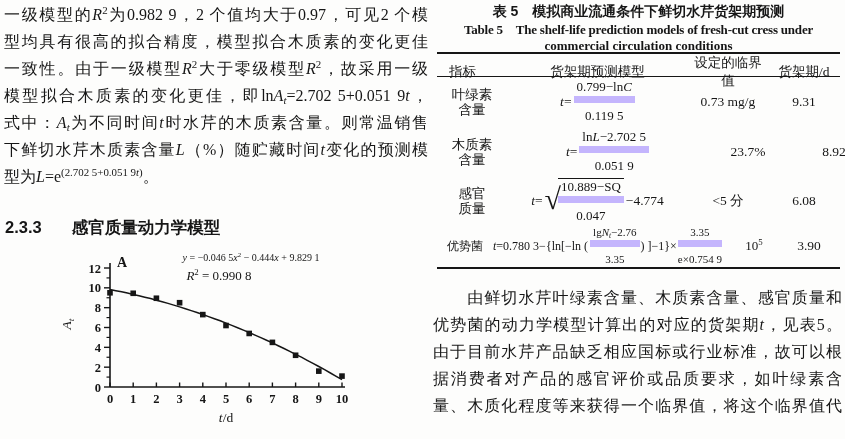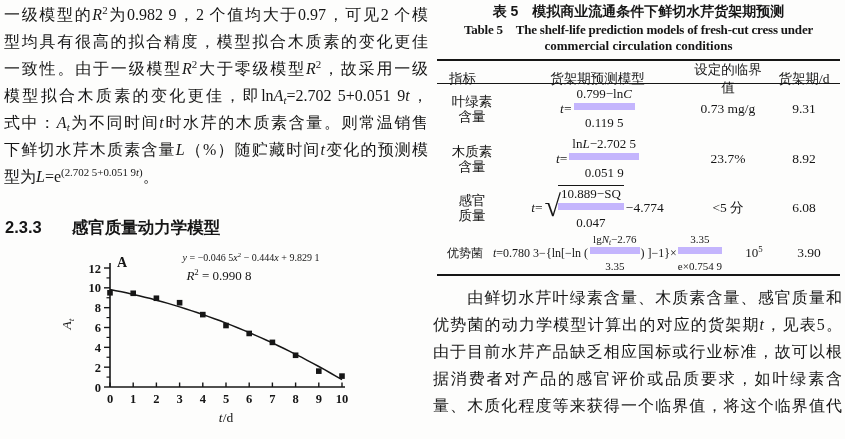--- a/index.html
+++ b/index.html
@@ -35,28 +35,28 @@
   .eq2 { position:absolute; left:40px; right:40px; top:14px; text-align:center; font-size:13px; }
   .ylab { position:absolute; left:4px; top:62px; font-size:13.5px; transform:rotate(-90deg); }
   .xlab { position:absolute; left:52px; width:232px; top:156px; text-align:center; font-size:13.5px; }
 
   
   #tablewrap { position:absolute; left:437px; top:0; width:403px; }
   .cap-zh { position:absolute; top:3px; width:100%; text-align:center; font-weight:bold; font-size:14px;
             font-family:"Liberation Sans","DejaVu Sans",sans-serif; }
   .cap-en1 { position:absolute; top:21px; width:100%; text-align:center; font-weight:bold; font-size:13px; letter-spacing:-0.2px; }
   .cap-en2 { position:absolute; top:38px; width:100%; text-align:center; font-weight:bold; font-size:13px; }
-  #shelf-table { position:absolute; top:59px; width:403px; border-top:2.5px solid #161616; border-bottom:2.5px solid #161616; }
+  #shelf-table { position:absolute; top:52px; width:403px; border-top:2.5px solid #161616; border-bottom:2.5px solid #161616; }
   .thead, .trow { display:grid; grid-template-columns:70px 181px 80px 72px; align-items:center; font-size:13.5px; }
   .thead { height:22px; border-bottom:1.5px solid #161616; }
   .thead .h1 { padding-left:12px; }
   .h2,.h3,.h4 { text-align:center; }
   .trow .c1 { text-align:center; line-height:15px; }
   .trow .c2, .trow .c3, .trow .c4 { text-align:center; }
-  .r1 { height:50px; } .r2 { height:50px; } .r3 { height:48px; }
+  .r1 { height:50px; } .r2 { height:50px;gap:10px; } .r3 { height:48px; }
   .trow4 { display:grid; grid-template-columns:56px 237px 48px 62px; align-items:center; height:42px; font-size:12px; }
   .trow4 .c1,.trow4 .c3,.trow4 .c4 { text-align:center; }
   .trow4 .c3 { font-size:13px; } .trow4 .c4 { font-size:13.5px; }
 
   .lhs,.rhs,.mid { display:inline-block; vertical-align:middle; }
   .lhs { margin-right:2px; } .rhs { margin-left:2px; }
   .frac { display:inline-block; vertical-align:middle; text-align:center; line-height:1.15; font-size:13px; }
   .frac .fn { display:block; border-bottom:7px solid #c4b5fd; padding:0 3px 1px; }
   .frac .fd { display:block; padding-top:6px; }
   .sqrt { display:inline-block; vertical-align:middle; white-space:nowrap; }

